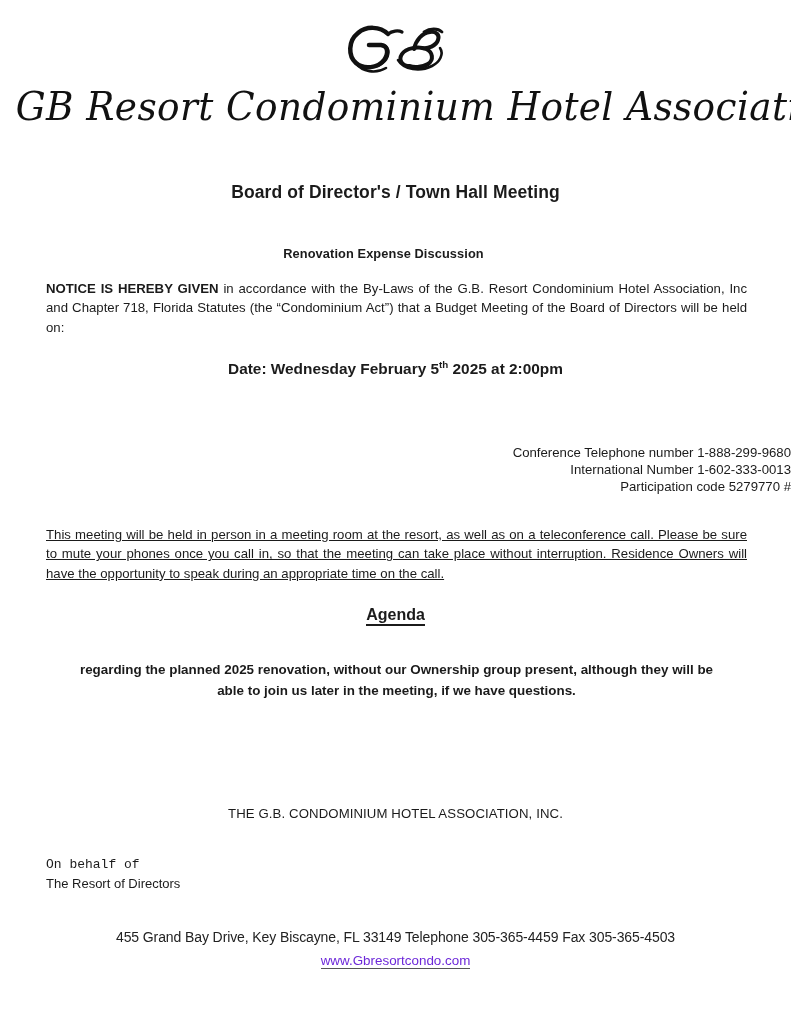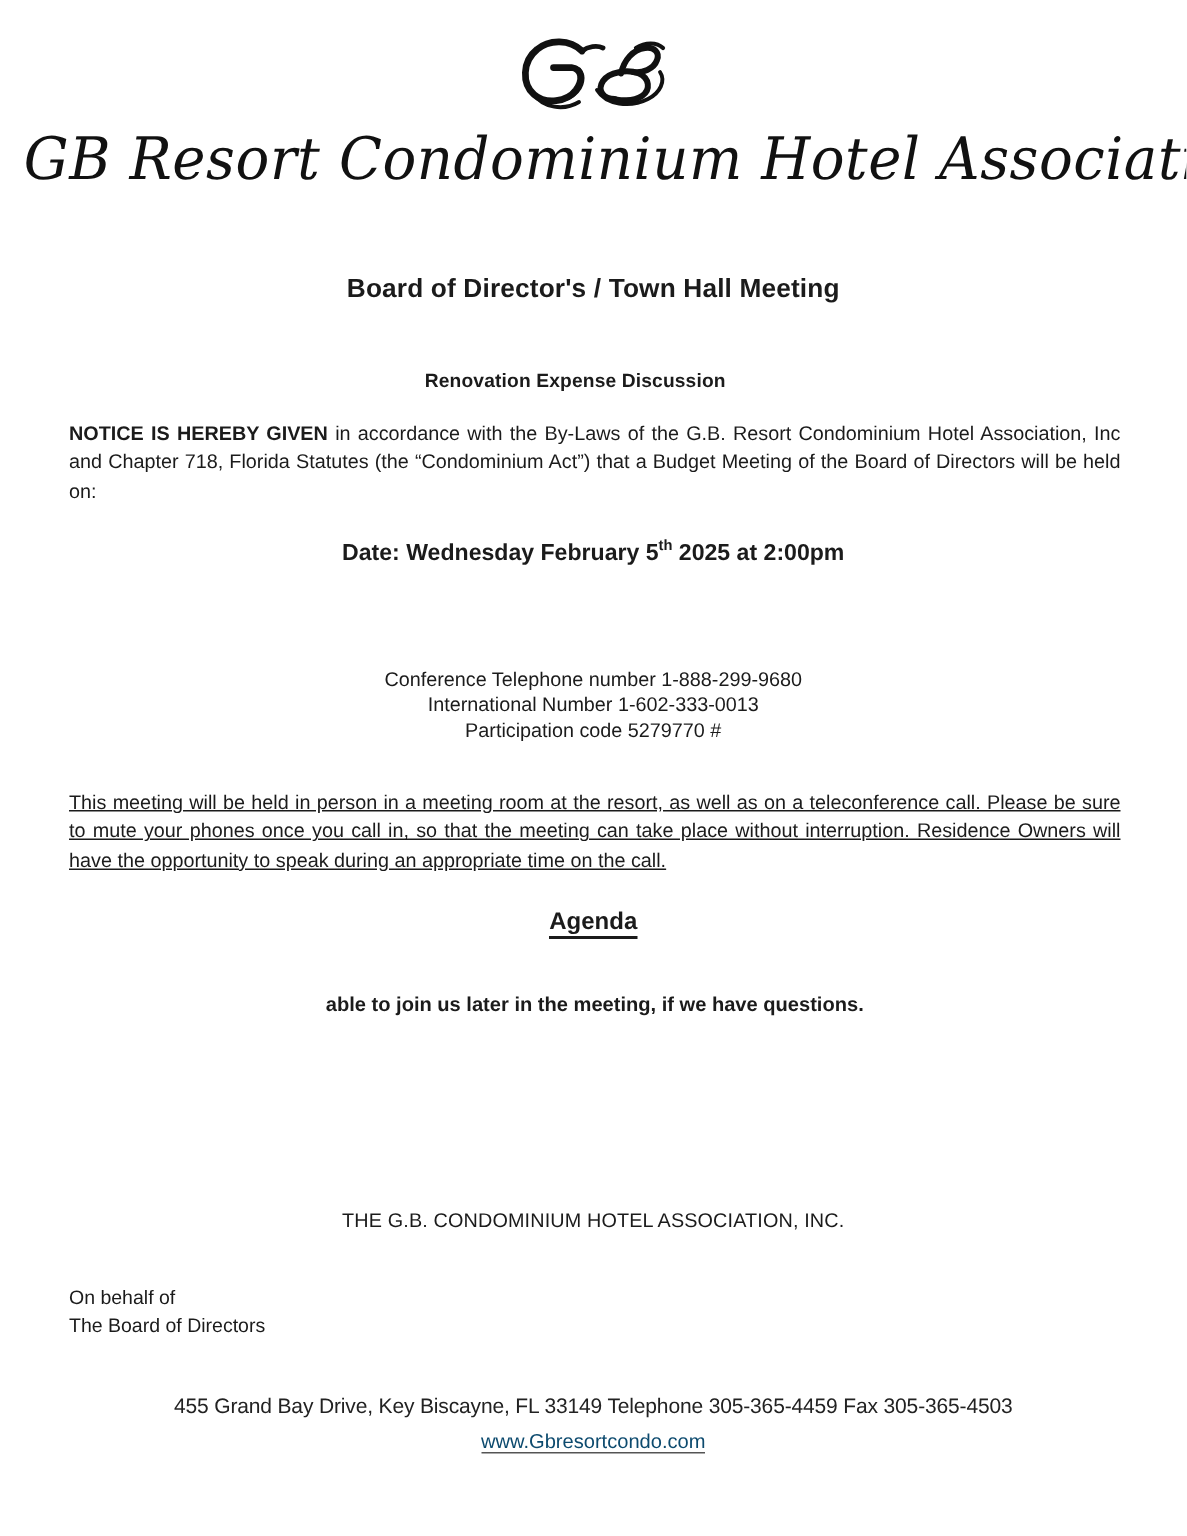--- a/index.html
+++ b/index.html
@@ -105,21 +105,21 @@
     width: 791px;
     text-align: center;
     font-size: 13.2px;
   }
 
   .call-block {
     position: absolute;
     top: 444px;
     left: 0;
     width: 791px;
-    text-align: center;
+    text-align: right;
     font-size: 13.2px;
     line-height: 17.2px;
   }
 
   .logistics-para {
     position: absolute;
     top: 525px;
     left: 46px;
     width: 701px;
     text-align: justify;
@@ -166,21 +166,21 @@
   .signoff {
     position: absolute;
     top: 855px;
     left: 46px;
     width: 400px;
     text-align: left;
     font-size: 13px;
     line-height: 19px;
   }
   .signoff .line1 {
-    font-family: Liberation Sans, sans-serif;
+    font-family: Liberation Mono, monospace;
     font-size: 13px;
   }
 
   
   .footer-address {
     position: absolute;
     top: 929px;
     left: 0;
     width: 791px;
     text-align: center;
@@ -188,21 +188,21 @@
     letter-spacing: -0.1px;
     color: #222222;
   }
   .footer-web {
     position: absolute;
     top: 953px;
     left: 0;
     width: 791px;
     text-align: center;
     font-size: 13.4px;
-    color: #0c4a6e;
+    color: #6d28d9;
   }
   .footer-web span {
     border-bottom: 1px solid #555555;
   }
 </style>
 </head>
 <body>
 
 <div class="page">
 
@@ -248,28 +248,29 @@
     <div>Participation code 5279770 #</div>
   </div>
 
   <div class="logistics-para">This meeting will be held in person in a meeting room at the resort, as well as on a teleconference call. Please be sure to mute your phones once you call in, so that the meeting can take place without interruption. Residence Owners will have the opportunity to speak during an appropriate time on the call.</div>
 
   <div class="agenda-heading">
     <span>Agenda</span>
   </div>
 
   <div class="agenda-body">
+    <div>regarding the planned 2025 renovation, without our Ownership group present, although they will be</div>
     <div>able to join us later in the meeting, if we have questions.</div>
   </div>
 
   <div class="closing-org">THE G.B. CONDOMINIUM HOTEL ASSOCIATION, INC.</div>
 
   <div class="signoff">
     <div class="line1">On behalf of</div>
-    <div>The Board of Directors</div>
+    <div>The Resort of Directors</div>
   </div>
 
   <div class="footer-address">455 Grand Bay Drive, Key Biscayne, FL 33149 Telephone 305-365-4459 Fax 305-365-4503</div>
   <div class="footer-web">
     <span>www.Gbresortcondo.com</span>
   </div>
 
 </div>
 
 </body></html>

